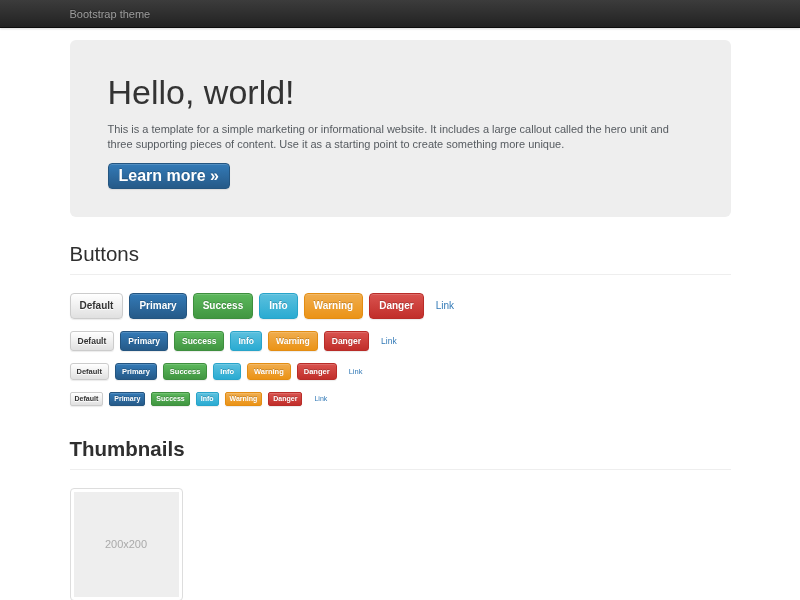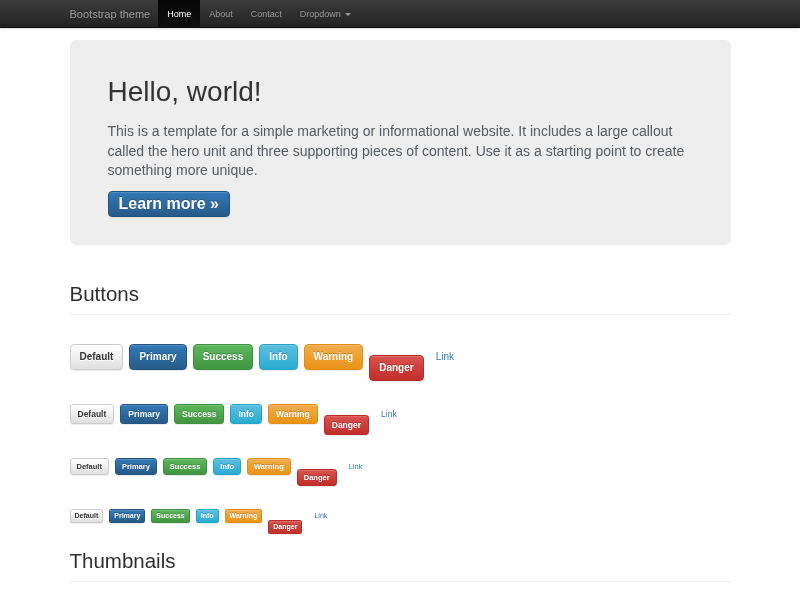--- a/index.html
+++ b/index.html
@@ -66,28 +66,28 @@
   .container { width: 661px; margin: 0 auto; }
 
   
   .jumbotron {
     margin-top: 12px;
     background: #eeeeee;
     border-radius: 6px;
     padding: 34px 38px 28px 38px;
   }
   .jumbotron h1 {
-    font-size: 28px;
+    font-size: 34px;
     line-height: 36px;
     font-weight: normal;
     color: #333333;
     margin-bottom: 12px;
   }
   .jumbotron p {
-    font-size: 14px;
+    font-size: 11px;
     line-height: 1.4;
     color: #565b60;
     margin-bottom: 10px;
     max-width: 600px;
   }
 
   
   .btn {
     display: inline-block;
     font-family: inherit;
@@ -105,36 +105,36 @@
   .btn-md { font-size: 8.5px; line-height: 10px; padding: 4px 7px; border-radius: 3px; }
   .btn-sm { font-size: 7.5px; line-height: 9px;  padding: 3px 6px; border-radius: 3px; }
   .btn-xs { font-size: 7px;   line-height: 8px;  padding: 2px 4px; border-radius: 2px; }
 
   .btn-default { color: #333333; text-shadow: 0 1px 0 #ffffff;
     background: linear-gradient(to bottom, #ffffff 0%, #e0e0e0 100%); border-color: #cccccc; }
   .btn-primary { background: linear-gradient(to bottom, #337ab7 0%, #265a88 100%); border-color: #245580; }
   .btn-success { background: linear-gradient(to bottom, #5cb85c 0%, #419641 100%); border-color: #3e8f3e; }
   .btn-info    { background: linear-gradient(to bottom, #5bc0de 0%, #2aabd2 100%); border-color: #28a4c9; }
   .btn-warning { background: linear-gradient(to bottom, #f0ad4e 0%, #eb9316 100%); border-color: #e38d13; }
-  .btn-danger  { background: linear-gradient(to bottom, #d9534f 0%, #c12e2a 100%); border-color: #b92c28; margin-top: 22px; }
+  .btn-danger  { background: linear-gradient(to bottom, #d9534f 0%, #c12e2a 100%); border-color: #b92c28; }
 
   .cta-btn { font-size: 16px; line-height: 12px; padding: 6px 10px; }
 
   
   h2.page-header {
     font-size: 20.5px;
     line-height: 22px;
     font-weight: normal;
     color: #2f2f2f;
-    margin-top: 38px;
+    margin-top: 26px;
     margin-bottom: 18px;
     padding-bottom: 9px;
     border-bottom: 1px solid #eeeeee;
   }
-  h2.page-header.thumbs { margin-top: 16px; }
+  h2.page-header.thumbs { margin-top: 32px; font-weight: bold; }
 
   
   .toolbar { display: flex; align-items: center; gap: 6px; margin-bottom: 12px; }
   .toolbar .link {
     color: #337ab7;
     text-decoration: none;
     margin-left: 6px;
     cursor: pointer;
   }
   .t-lg .link { font-size: 10px; }
@@ -163,29 +163,20 @@
     align-items: center;
     justify-content: center;
   }
 </style>
 </head>
 <body>
 
 <nav class="navbar">
   <div class="navbar-inner">
     <a class="brand">Bootstrap theme</a>
-    <div class="nav">
-      <a class="nav-item active">Home</a>
-      <a class="nav-item">About</a>
-      <a class="nav-item">Contact</a>
-      <a class="nav-item">
-        <span>Dropdown</span>
-        <span class="caret"></span>
-      </a>
-    </div>
   </div>
 </nav>
 
 <div class="container">
 
   <div class="jumbotron">
     <h1>Hello, world!</h1>
     <p>This is a template for a simple marketing or informational website. It includes a large callout called the hero unit and three supporting pieces of content. Use it as a starting point to create something more unique.</p>
     <a class="btn btn-primary cta-btn">Learn more »</a>
   </div>

